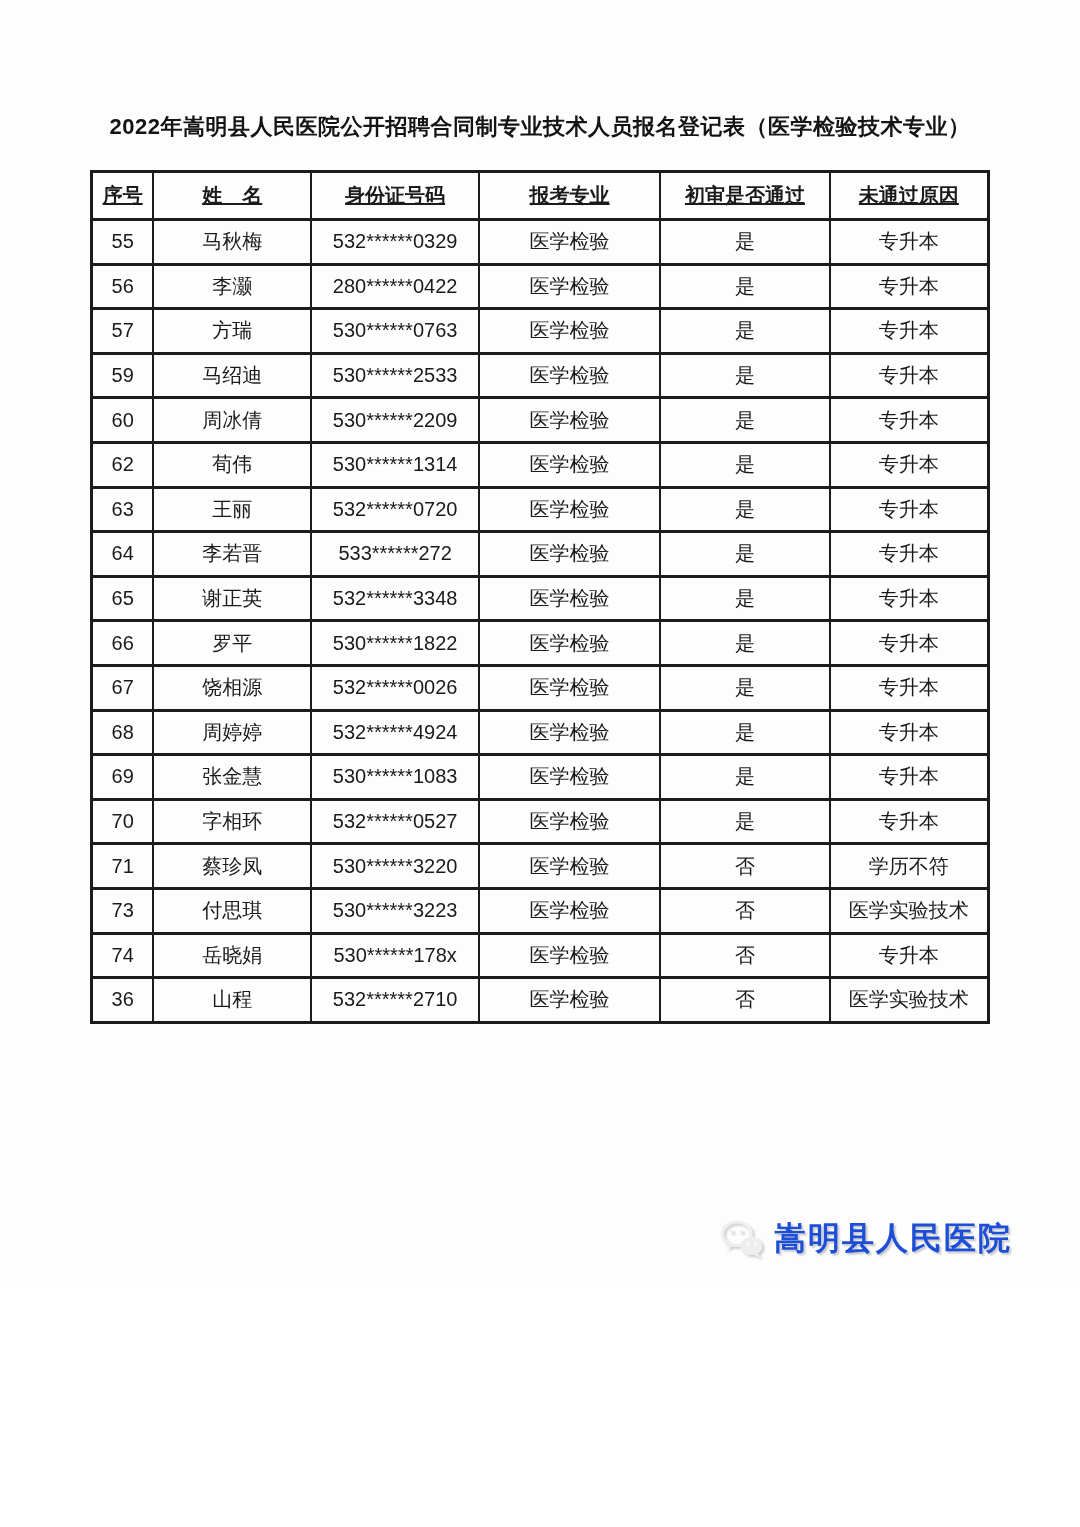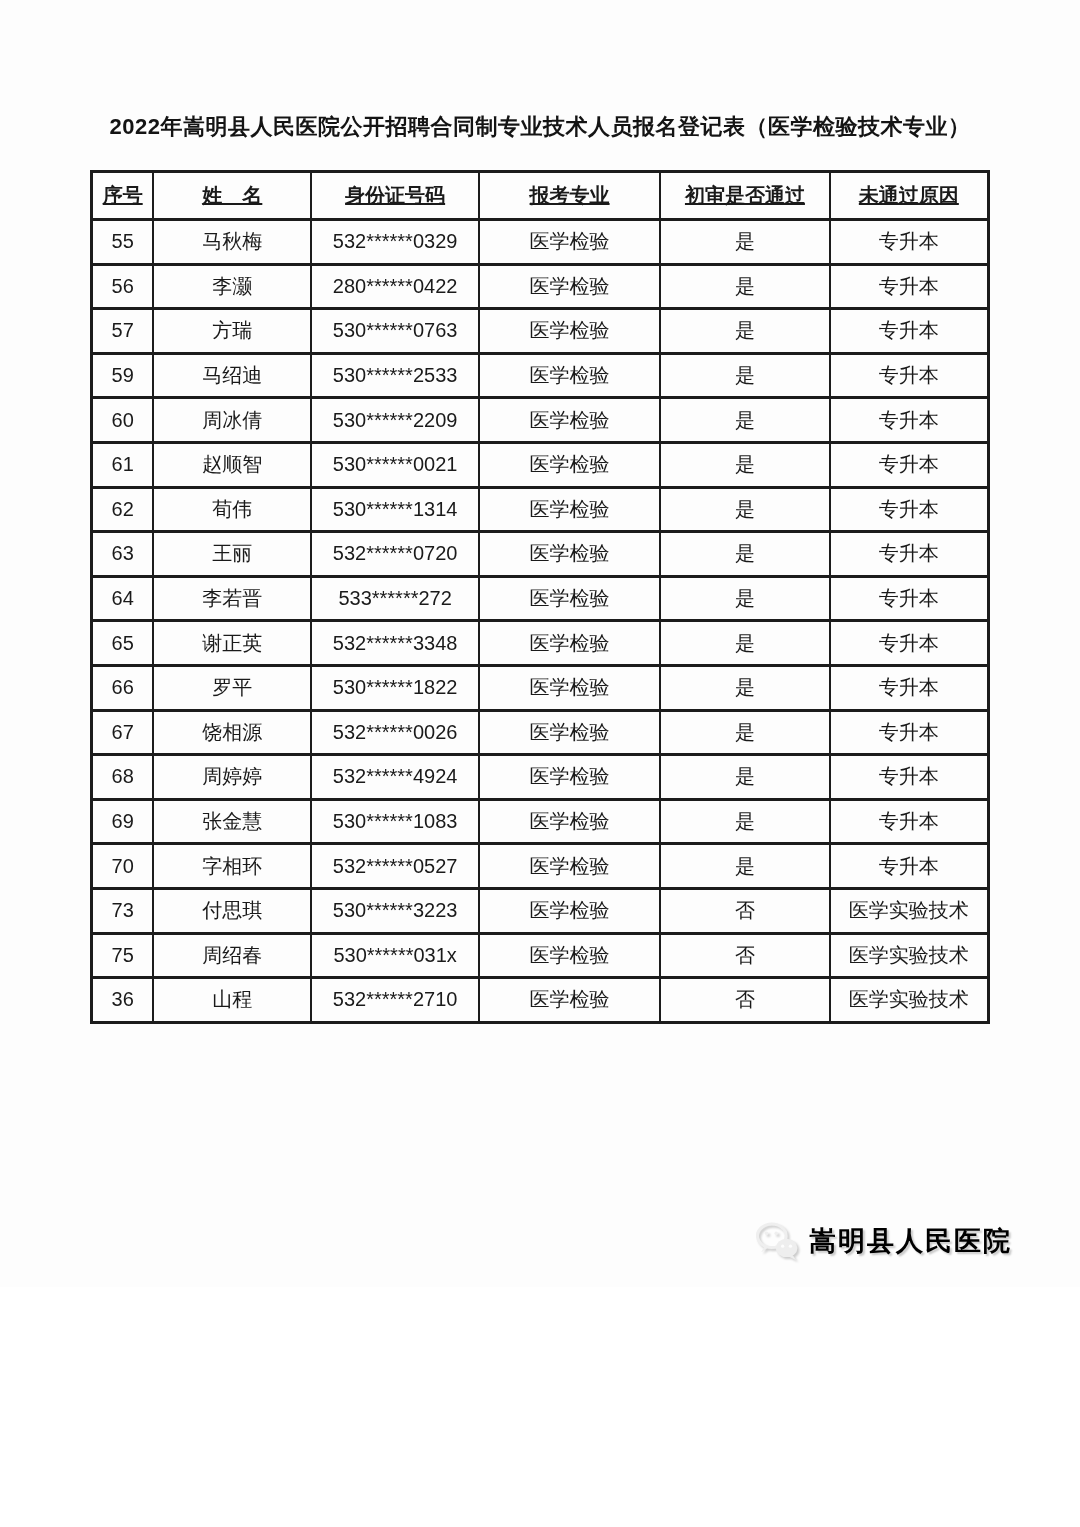--- a/index.html
+++ b/index.html
@@ -71,24 +71,24 @@
   .watermark {
     position: absolute;
     right: 68px;
     bottom: 26px;
     display: flex;
     align-items: center;
     gap: 9px;
     user-select: none;
   }
   .wm-text {
-    font-size: 27px;
+    font-size: 32px;
     font-weight: bold;
     letter-spacing: 2px;
-    color: #000000;
+    color: #1d4ed8;
     text-shadow: 2px 2px 2px #c7c7c7, -1px -1px 1px #ffffff;
   }
   .wm-icon svg {
     display: block;
     filter: drop-shadow(2px 2px 1px #cccccc);
   }
 </style>
 </head>
 <body>
 
@@ -150,28 +150,20 @@
         </tr>
         <tr>
           <td>60</td>
           <td>周冰倩</td>
           <td>530******2209</td>
           <td>医学检验</td>
           <td>是</td>
           <td>专升本</td>
         </tr>
         <tr>
-          <td>61</td>
-          <td>赵顺智</td>
-          <td>530******0021</td>
-          <td>医学检验</td>
-          <td>是</td>
-          <td>专升本</td>
-        </tr>
-        <tr>
           <td>62</td>
           <td>荀伟</td>
           <td>530******1314</td>
           <td>医学检验</td>
           <td>是</td>
           <td>专升本</td>
         </tr>
         <tr>
           <td>63</td>
           <td>王丽</td>
@@ -230,34 +222,42 @@
         </tr>
         <tr>
           <td>70</td>
           <td>字相环</td>
           <td>532******0527</td>
           <td>医学检验</td>
           <td>是</td>
           <td>专升本</td>
         </tr>
         <tr>
+          <td>71</td>
+          <td>蔡珍凤</td>
+          <td>530******3220</td>
+          <td>医学检验</td>
+          <td>否</td>
+          <td>学历不符</td>
+        </tr>
+        <tr>
           <td>73</td>
           <td>付思琪</td>
           <td>530******3223</td>
           <td>医学检验</td>
           <td>否</td>
           <td>医学实验技术</td>
         </tr>
         <tr>
-          <td>75</td>
-          <td>周绍春</td>
-          <td>530******031x</td>
-          <td>医学检验</td>
-          <td>否</td>
-          <td>医学实验技术</td>
+          <td>74</td>
+          <td>岳晓娟</td>
+          <td>530******178x</td>
+          <td>医学检验</td>
+          <td>否</td>
+          <td>专升本</td>
         </tr>
         <tr>
           <td>36</td>
           <td>山程</td>
           <td>532******2710</td>
           <td>医学检验</td>
           <td>否</td>
           <td>医学实验技术</td>
         </tr>
       </tbody>

